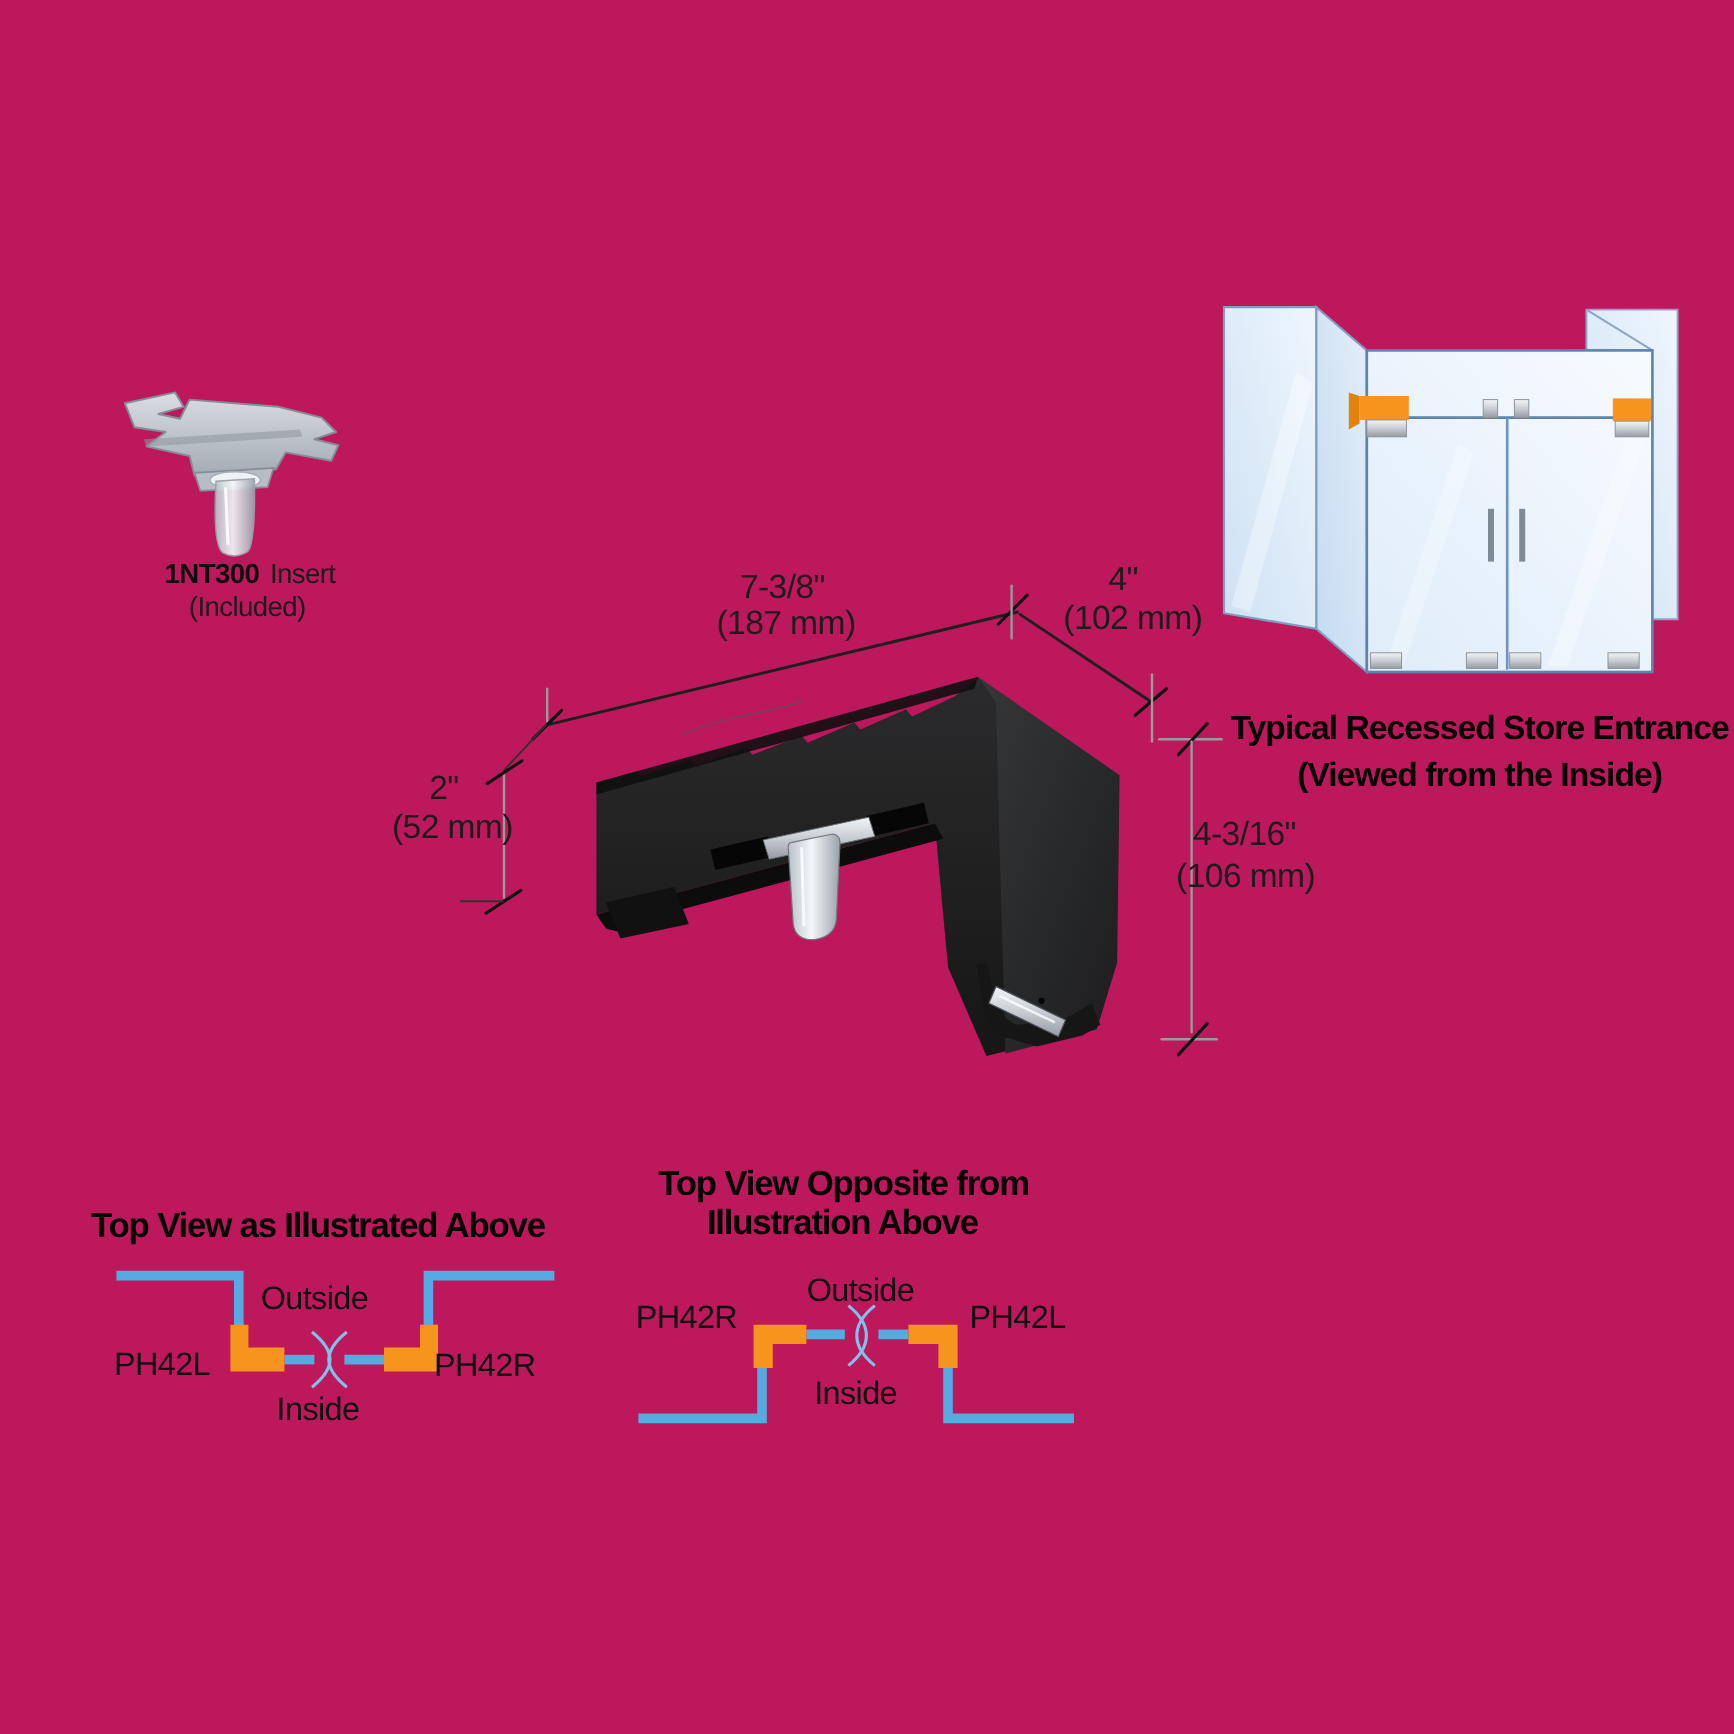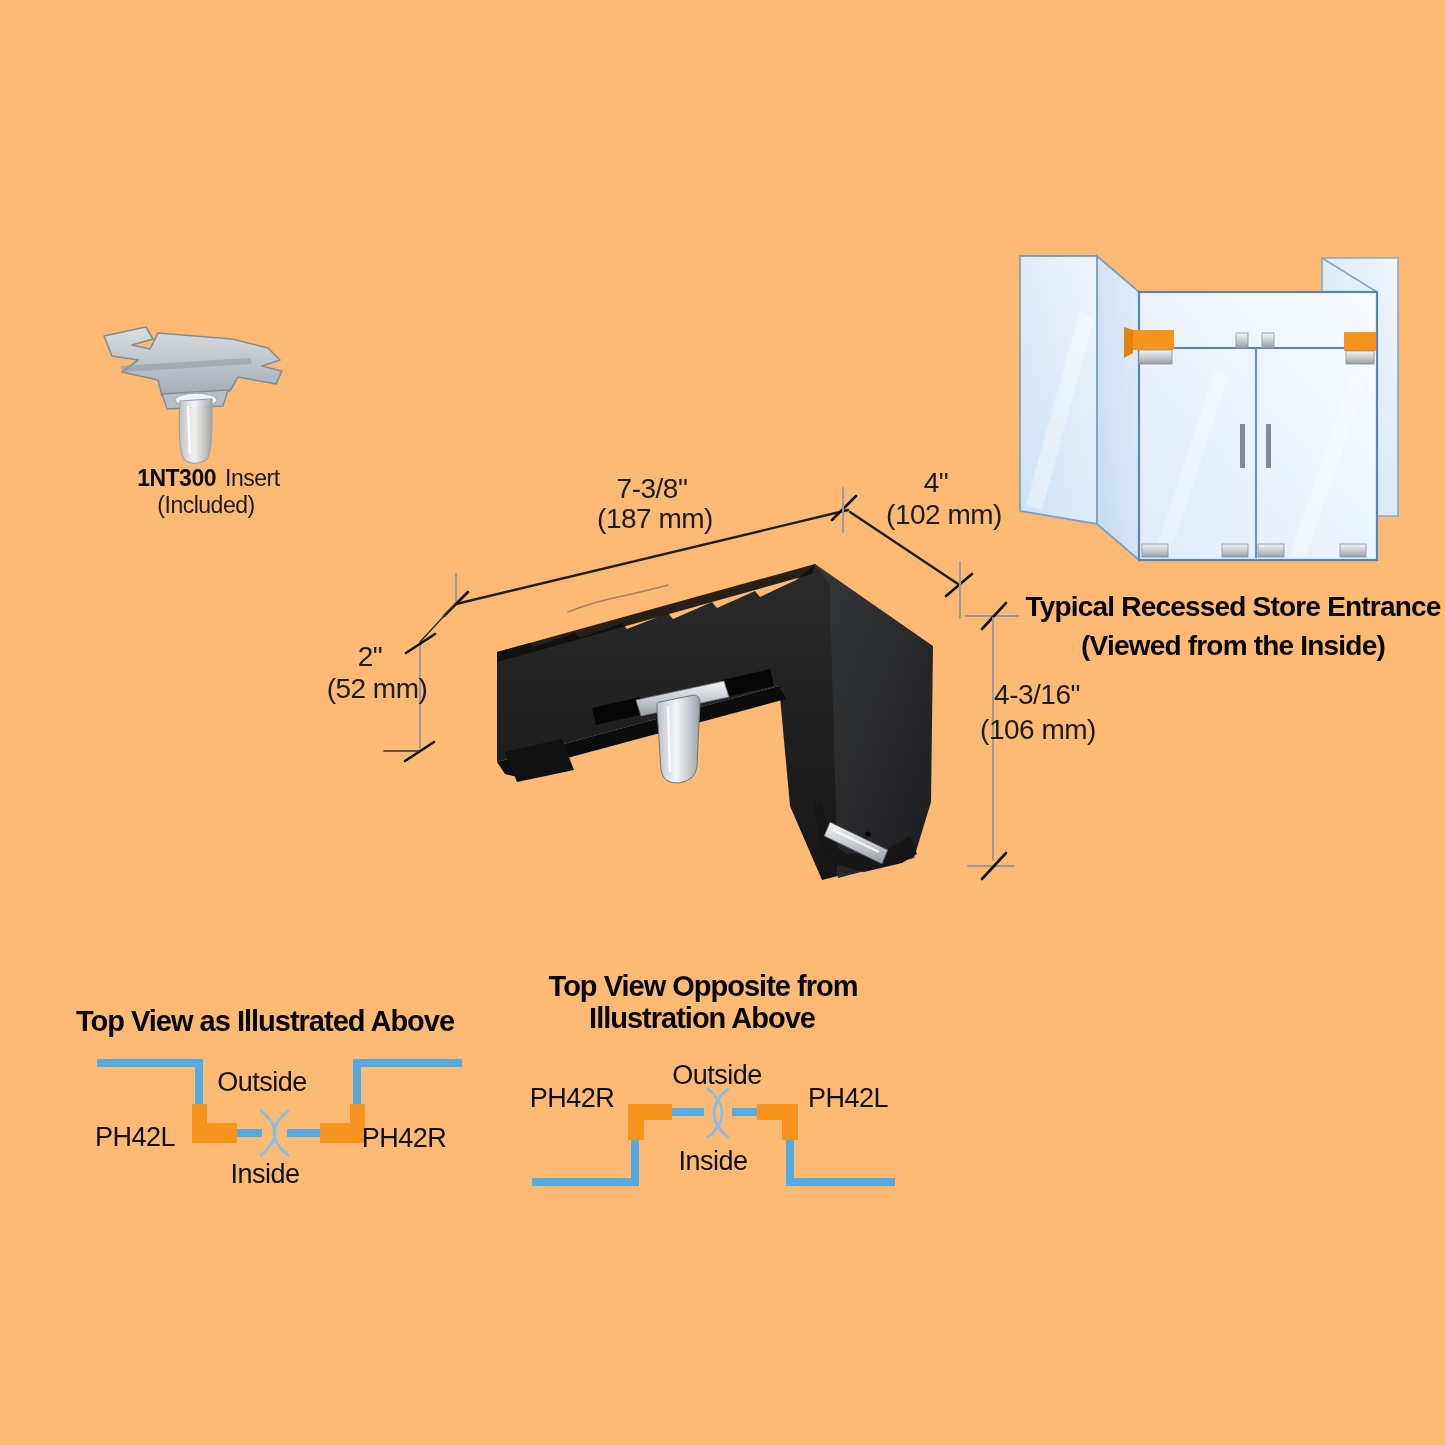--- a/index.html
+++ b/index.html
@@ -1,16 +1,16 @@
 <!DOCTYPE html>
 <html><head>
 <meta charset="utf-8">
 <style>
   html,body{margin:0;padding:0;background:#ffffff;}
-  .stage{position:relative;width:1445px;height:1445px;background:#fdba74;overflow:hidden;
+  .stage{position:relative;width:1445px;height:1445px;background:#be185d;overflow:hidden;
          font-family:"Liberation Sans", sans-serif;}
   svg{position:absolute;left:0;top:0;}
   svg text{font-family:"Liberation Sans", sans-serif;}
   .dim-val,.dim-mm{font-size:28px;fill:#1c1c1c;letter-spacing:-0.5px;}
   .caption{font-size:28px;font-weight:bold;fill:#050505;letter-spacing:-0.8px;}
   .dtitle{font-size:29px;font-weight:bold;fill:#050505;letter-spacing:-1px;}
   .dlabel{font-size:27px;fill:#101010;letter-spacing:-0.5px;}
   .ins-num{font-size:23px;font-weight:800;fill:#0d0d0d;letter-spacing:-0.5px;}
   .ins-txt{font-size:23px;font-weight:500;fill:#1a1a1a;letter-spacing:-0.5px;}
 </style>

